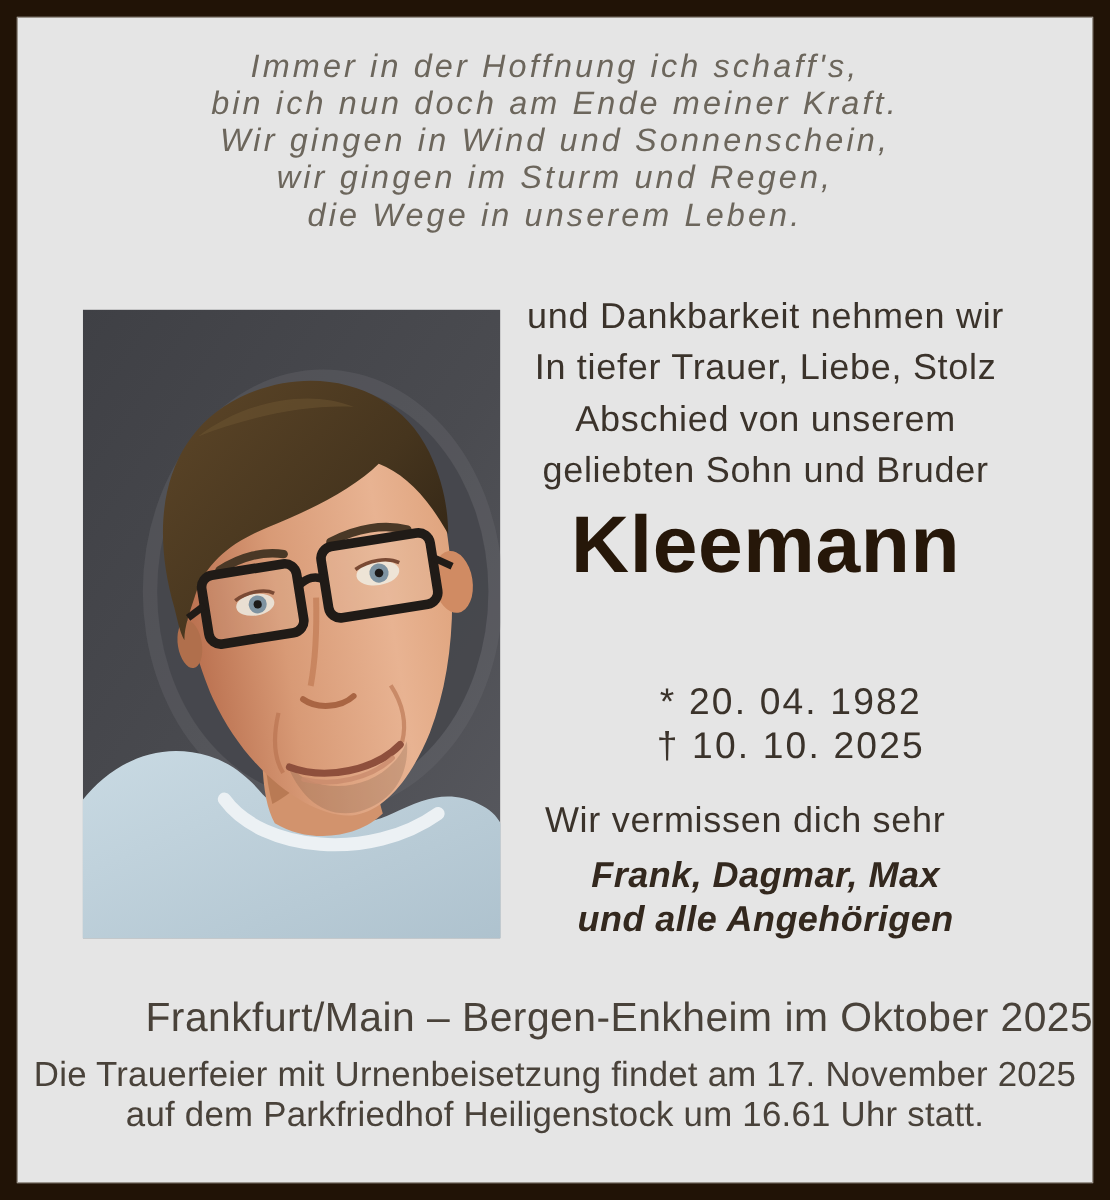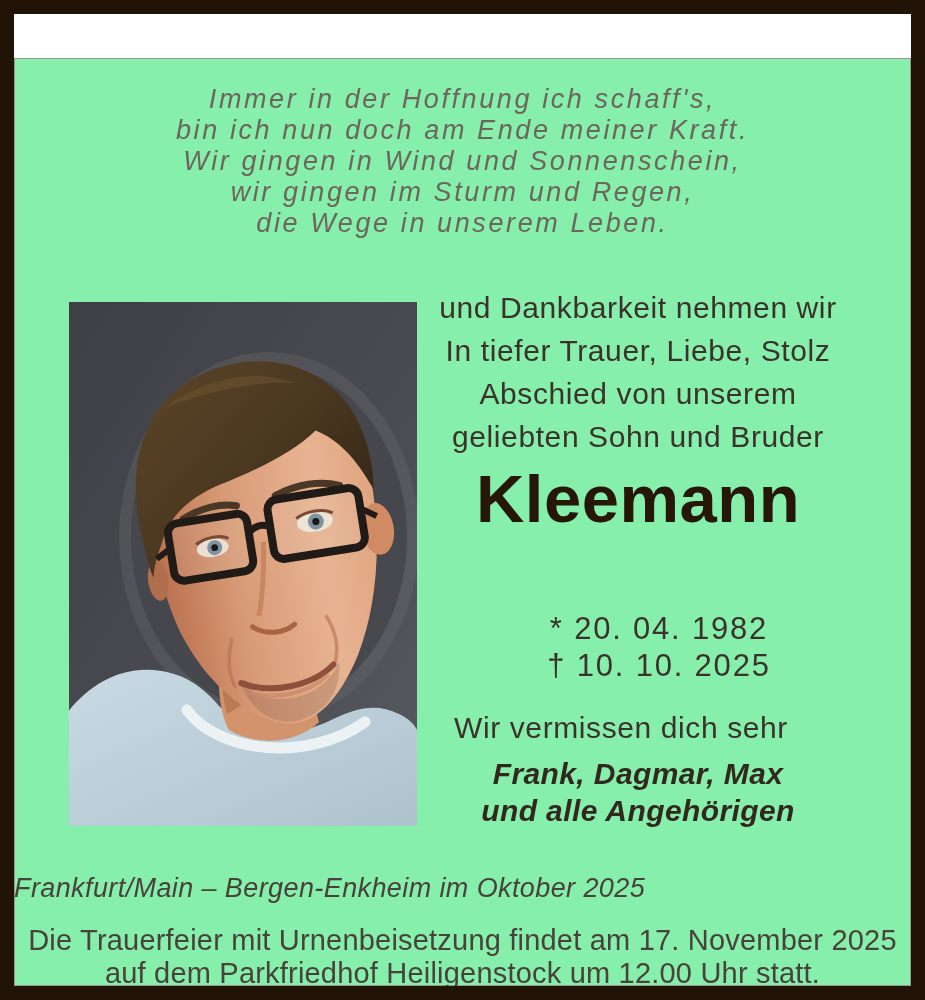--- a/index.html
+++ b/index.html
@@ -12,23 +12,22 @@
   }
   .frame{
     position:absolute;inset:0;
     border:14px solid #211306;
     box-sizing:border-box;
     pointer-events:none;
   }
   .inner{
     position:absolute;inset:14px;
     box-shadow: inset 0 0 0 1px #9a948c;
-    background:#86efac;
+    background:#e5e5e5;
     overflow:hidden;
-    margin-top:44px;
   }
   .poem{
     position:absolute;top:26px;left:0;width:100%;
     text-align:center;
     font-style:italic;
     font-size:27px;line-height:31px;
     letter-spacing:2.6px;
     color:#6c665c;
   }
   .photo{
@@ -57,22 +56,22 @@
     font-size:30px;line-height:36px;letter-spacing:0.6px;color:#3b332b;
   }
   .mourners{
     position:absolute;top:697px;left:409px;width:430px;
     text-align:center;
     font-size:30px;line-height:37px;font-weight:bold;
     letter-spacing:0.4px;color:#33281e;font-style:italic;
   }
   .place-line{
     position:absolute;top:815px;left:0;width:100%;
-    text-align:left;
-    font-size:27px;letter-spacing:0.4px;color:#49423a;font-style:italic;
+    text-align:right;
+    font-size:34px;letter-spacing:0.4px;color:#49423a;
   }
   .ceremony{
     position:absolute;top:866px;left:0;width:100%;
     text-align:center;
     font-size:29px;line-height:33px;letter-spacing:0.2px;color:#49423a;
   }
 </style>
 </head>
 <body>
 
@@ -198,18 +197,18 @@
 
     <div class="mourners">
       <div>Frank, Dagmar, Max</div>
       <div>und alle Angehörigen</div>
     </div>
 
     <div class="place-line">Frankfurt/Main – Bergen-Enkheim im Oktober 2025</div>
 
     <div class="ceremony">
       <div>Die Trauerfeier mit Urnenbeisetzung findet am 17. November 2025</div>
-      <div>auf dem Parkfriedhof Heiligenstock um 12.00 Uhr statt.</div>
+      <div>auf dem Parkfriedhof Heiligenstock um 16.61 Uhr statt.</div>
     </div>
 
   </div>
   <div class="frame"></div>
 </div>
 
 </body></html>

